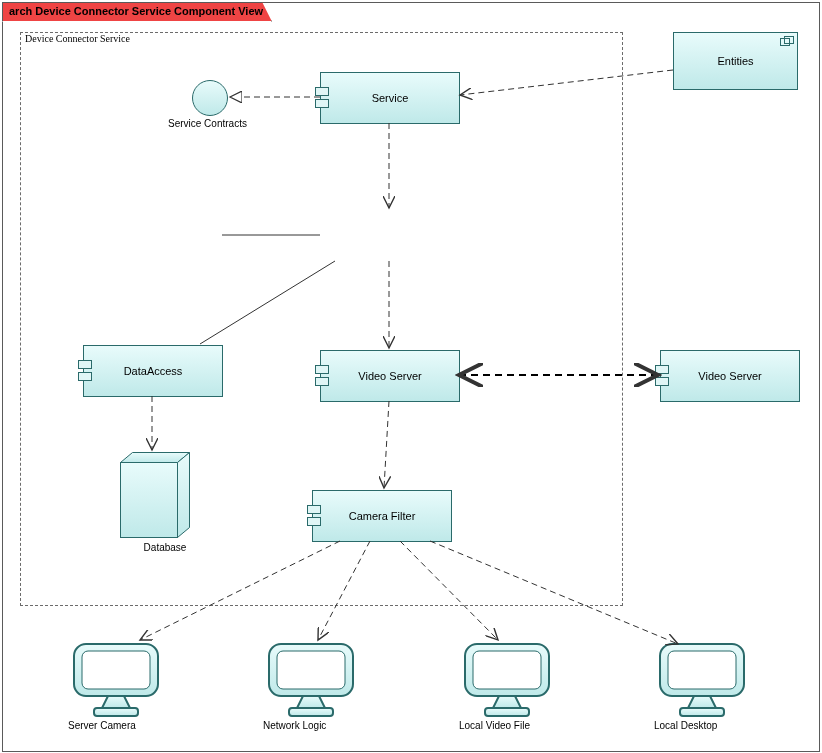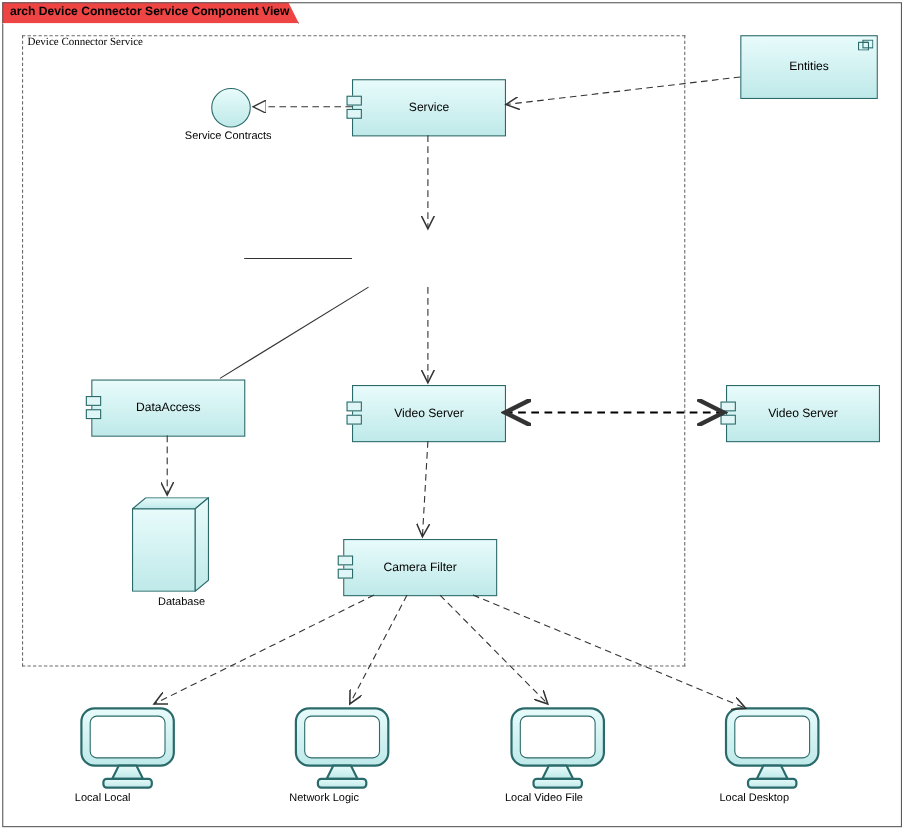--- a/index.html
+++ b/index.html
@@ -217,21 +217,21 @@
             <stop offset="0" stop-color="#e8fbfb"></stop>
             <stop offset="1" stop-color="#bfe9e9"></stop>
           </linearGradient>
         </defs>
       <rect x="6" y="4" width="84" height="52" rx="12" ry="12" fill="url(#gm1)" stroke="#2a6a6a" stroke-width="2"></rect>
       <rect x="14" y="11" width="68" height="38" rx="6" fill="#fff" stroke="#2a6a6a"></rect>
       <path d="M40 56 L56 56 L62 68 L34 68 Z" fill="url(#gm1)" stroke="#2a6a6a" stroke-width="2"></path>
       <rect x="26" y="68" width="44" height="8" rx="3" fill="url(#gm1)" stroke="#2a6a6a" stroke-width="2"></rect>
     </svg>
   </div>
-  <div class="caption" style="left:68px; top:720px; width:96px; text-align:left;">Local Local</div>
+  <div class="caption" style="left:68px; top:720px; width:96px; text-align:left;">Server Camera</div>
 
   <div class="device" style="left:263px; top:640px;">
     <svg width="96" height="78" viewBox="0 0 96 78">
       <defs>
           <linearGradient id="gm2" x1="0" y1="0" x2="0" y2="1">
             <stop offset="0" stop-color="#e8fbfb"></stop>
             <stop offset="1" stop-color="#bfe9e9"></stop>
           </linearGradient>
         </defs>
       <rect x="6" y="4" width="84" height="52" rx="12" ry="12" fill="url(#gm2)" stroke="#2a6a6a" stroke-width="2"></rect>

